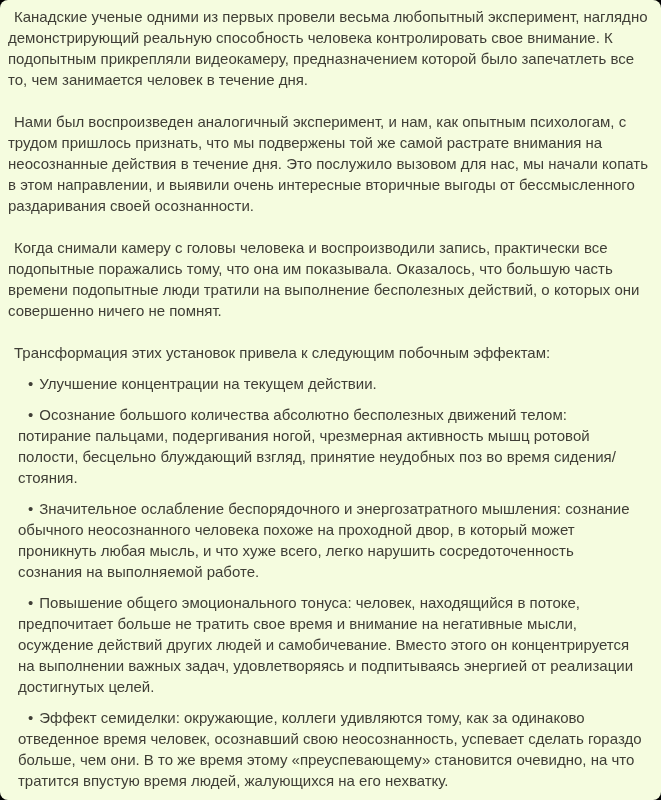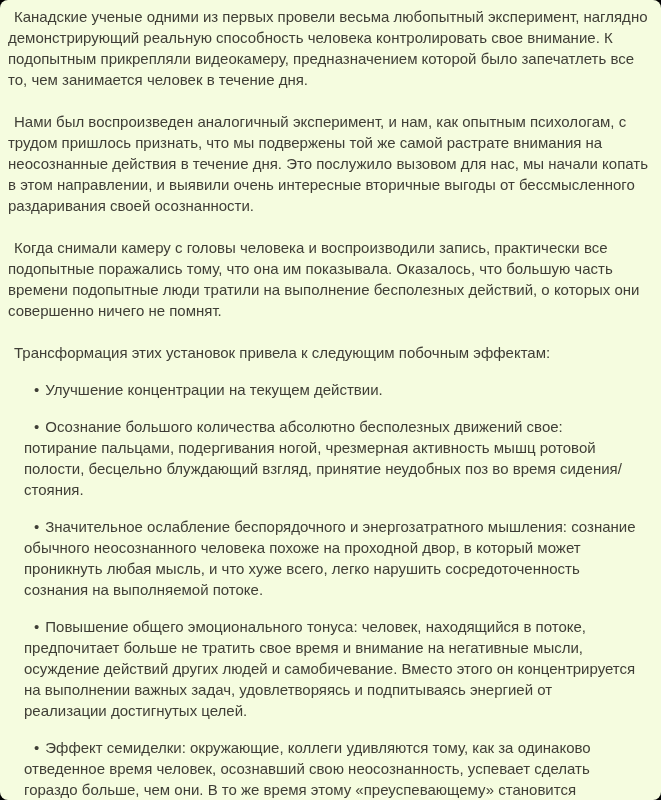--- a/index.html
+++ b/index.html
@@ -23,21 +23,21 @@
   }
   .para {
     margin: 0 0 21px 0;
     text-indent: 6px;
   }
   .list-intro {
     margin: 0 0 9px 0;
     text-indent: 6px;
   }
   .bullet-item {
-    margin: 16px;
+    margin: 10px;
     text-indent: 10px;
   }
   .bullet-marker {
     margin-right: 6px;
   }
 </style>
 </head>
 <body>
 
 <div class="page">
@@ -50,25 +50,25 @@
 
   <p class="list-intro">Трансформация этих установок привела к следующим побочным эффектам:</p>
 
   <div class="bullet-list">
 
     <p class="bullet-item">
       <span class="bullet-marker">•</span><span>Улучшение концентрации на текущем действии.</span>
     </p>
 
     <p class="bullet-item">
-      <span class="bullet-marker">•</span><span>Осознание большого количества абсолютно бесполезных движений свое: потирание пальцами, подергивания ногой, чрезмерная активность мышц ротовой полости, бесцельно блуждающий взгляд, принятие неудобных поз во время сидения/стояния.</span>
+      <span class="bullet-marker">•</span><span>Осознание большого количества абсолютно бесполезных движений телом: потирание пальцами, подергивания ногой, чрезмерная активность мышц ротовой полости, бесцельно блуждающий взгляд, принятие неудобных поз во время сидения/стояния.</span>
     </p>
 
     <p class="bullet-item">
-      <span class="bullet-marker">•</span><span>Значительное ослабление беспорядочного и энергозатратного мышления: сознание обычного неосознанного человека похоже на проходной двор, в который может проникнуть любая мысль, и что хуже всего, легко нарушить сосредоточенность сознания на выполняемой потоке.</span>
+      <span class="bullet-marker">•</span><span>Значительное ослабление беспорядочного и энергозатратного мышления: сознание обычного неосознанного человека похоже на проходной двор, в который может проникнуть любая мысль, и что хуже всего, легко нарушить сосредоточенность сознания на выполняемой работе.</span>
     </p>
 
     <p class="bullet-item">
       <span class="bullet-marker">•</span><span>Повышение общего эмоционального тонуса: человек, находящийся в потоке, предпочитает больше не тратить свое время и внимание на негативные мысли, осуждение действий других людей и самобичевание. Вместо этого он концентрируется на выполнении важных задач, удовлетворяясь и подпитываясь энергией от реализации достигнутых целей.</span>
     </p>
 
     <p class="bullet-item">
       <span class="bullet-marker">•</span><span>Эффект семиделки: окружающие, коллеги удивляются тому, как за одинаково отведенное время человек, осознавший свою неосознанность, успевает сделать гораздо больше, чем они. В то же время этому «преуспевающему» становится очевидно, на что тратится впустую время людей, жалующихся на его нехватку.</span>
     </p>
 

